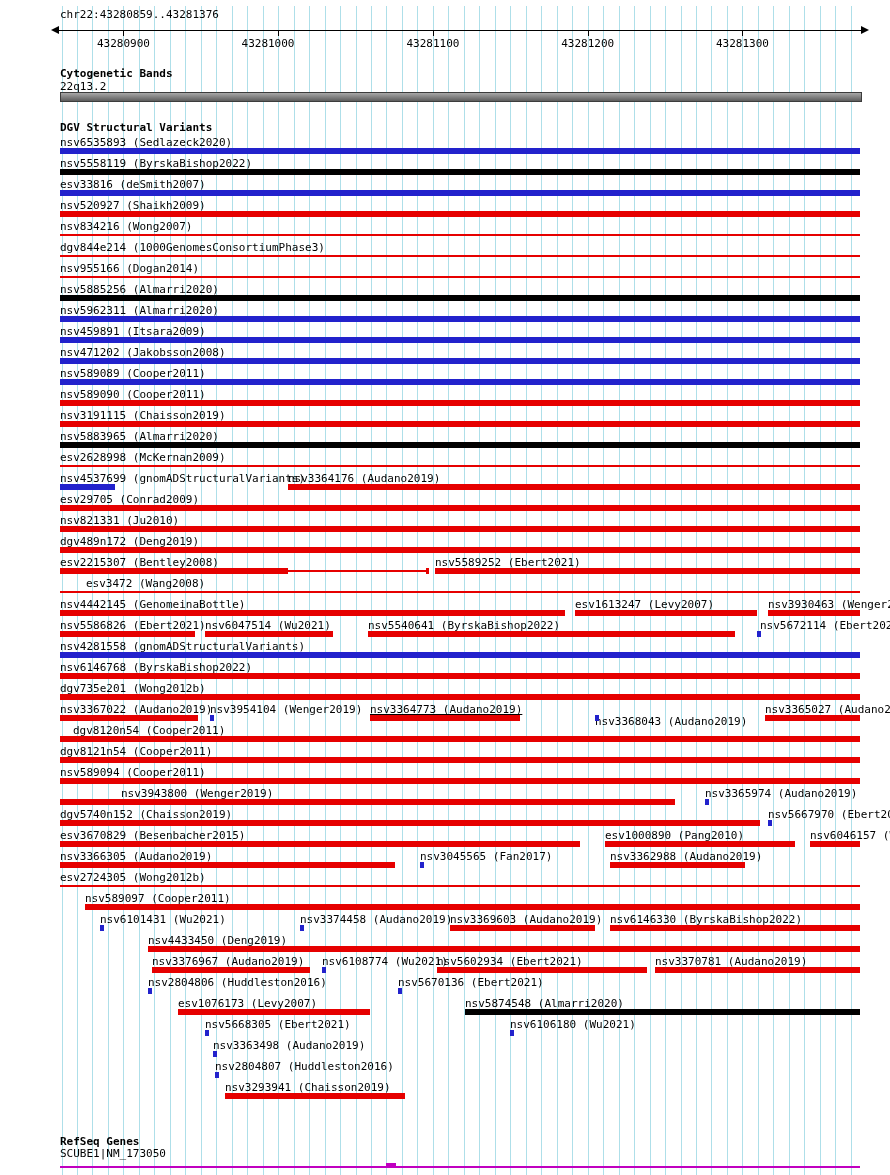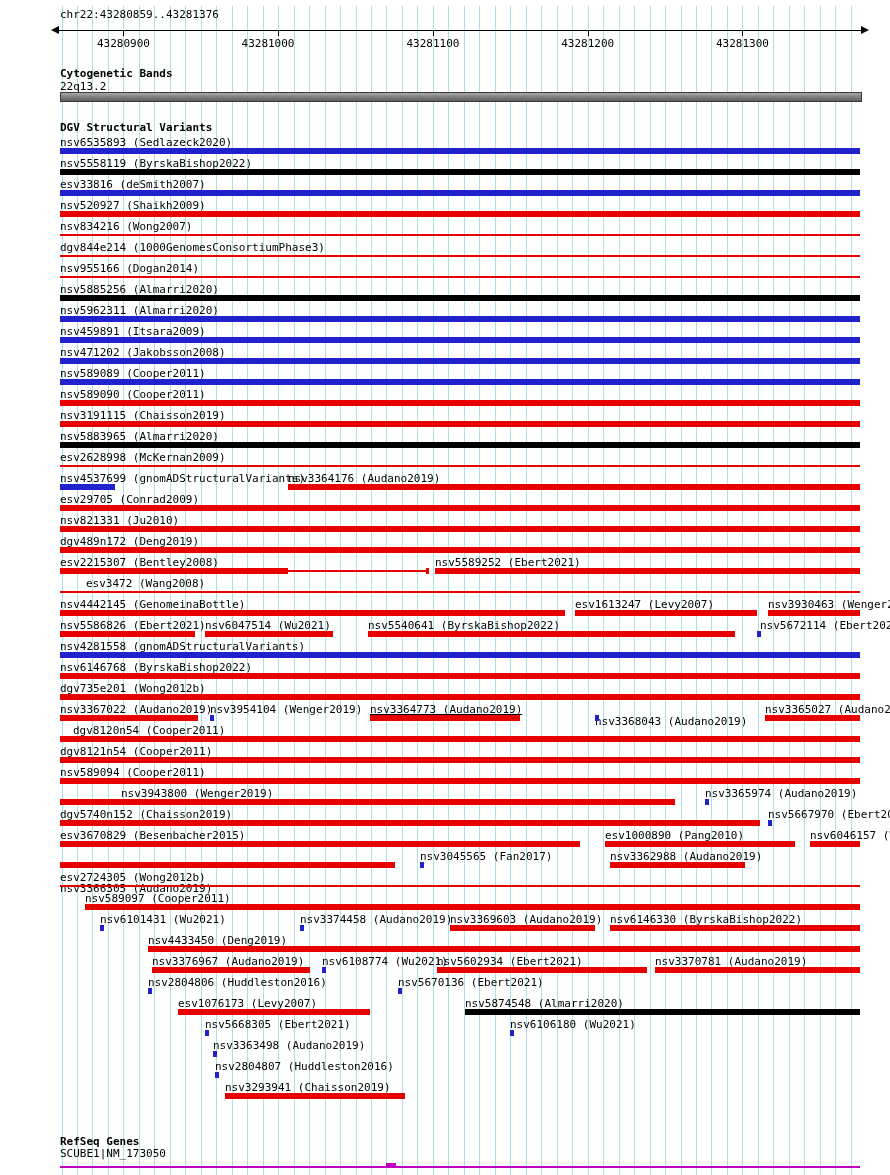--- a/index.html
+++ b/index.html
@@ -198,21 +198,21 @@
       <div class="vlabel" style="left: 60px; top: 808px;">dgv5740n152 (Chaisson2019)</div>
       <div class="bar" style="left: 60px; top: 820px; width: 700px; height: 6px; background: rgb(230, 0, 0);"></div>
       <div class="vlabel" style="left: 768px; top: 808px;">nsv5667970 (Ebert2021)</div>
       <div class="bar" style="left: 768px; top: 820px; width: 4px; height: 6px; background: rgb(34, 34, 204);"></div>
       <div class="vlabel" style="left: 60px; top: 829px;">esv3670829 (Besenbacher2015)</div>
       <div class="bar" style="left: 60px; top: 841px; width: 520px; height: 6px; background: rgb(230, 0, 0);"></div>
       <div class="vlabel" style="left: 605px; top: 829px;">esv1000890 (Pang2010)</div>
       <div class="bar" style="left: 605px; top: 841px; width: 190px; height: 6px; background: rgb(230, 0, 0);"></div>
       <div class="vlabel" style="left: 810px; top: 829px;">nsv6046157 (Wu2021)</div>
       <div class="bar" style="left: 810px; top: 841px; width: 50px; height: 6px; background: rgb(230, 0, 0);"></div>
-      <div class="vlabel" style="left: 60px; top: 850px; margin-top: 32px;">nsv3366305 (Audano2019)</div>
+      <div class="vlabel" style="left: 60px; top: 850px;">nsv3366305 (Audano2019)</div>
       <div class="bar" style="left: 60px; top: 862px; width: 335px; height: 6px; background: rgb(230, 0, 0);"></div>
       <div class="vlabel" style="left: 420px; top: 850px;">nsv3045565 (Fan2017)</div>
       <div class="bar" style="left: 420px; top: 862px; width: 4px; height: 6px; background: rgb(34, 34, 204);"></div>
       <div class="vlabel" style="left: 610px; top: 850px;">nsv3362988 (Audano2019)</div>
       <div class="bar" style="left: 610px; top: 862px; width: 135px; height: 6px; background: rgb(230, 0, 0);"></div>
       <div class="vlabel" style="left: 60px; top: 871px;">esv2724305 (Wong2012b)</div>
       <div class="bar" style="left: 60px; top: 885px; width: 800px; height: 2px; background: rgb(230, 0, 0);"></div>
       <div class="vlabel" style="left: 85px; top: 892px;">nsv589097 (Cooper2011)</div>
       <div class="bar" style="left: 85px; top: 904px; width: 775px; height: 6px; background: rgb(230, 0, 0);"></div>
       <div class="vlabel" style="left: 100px; top: 913px;">nsv6101431 (Wu2021)</div>

